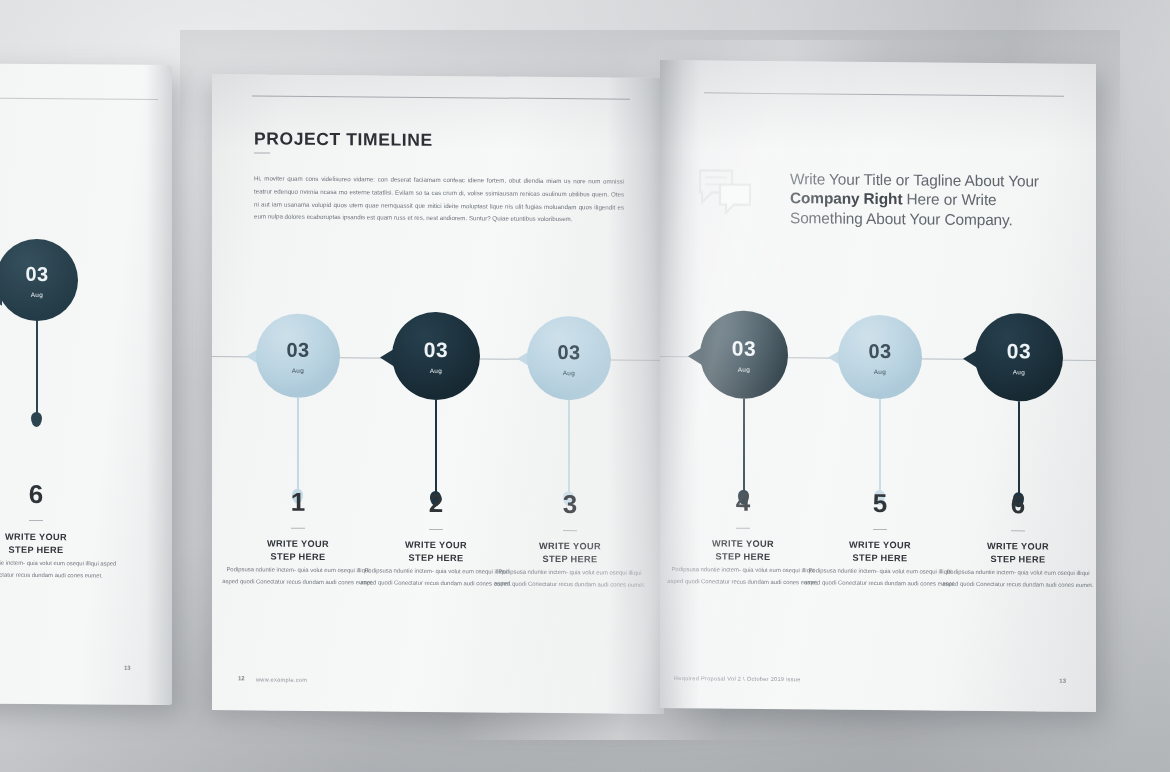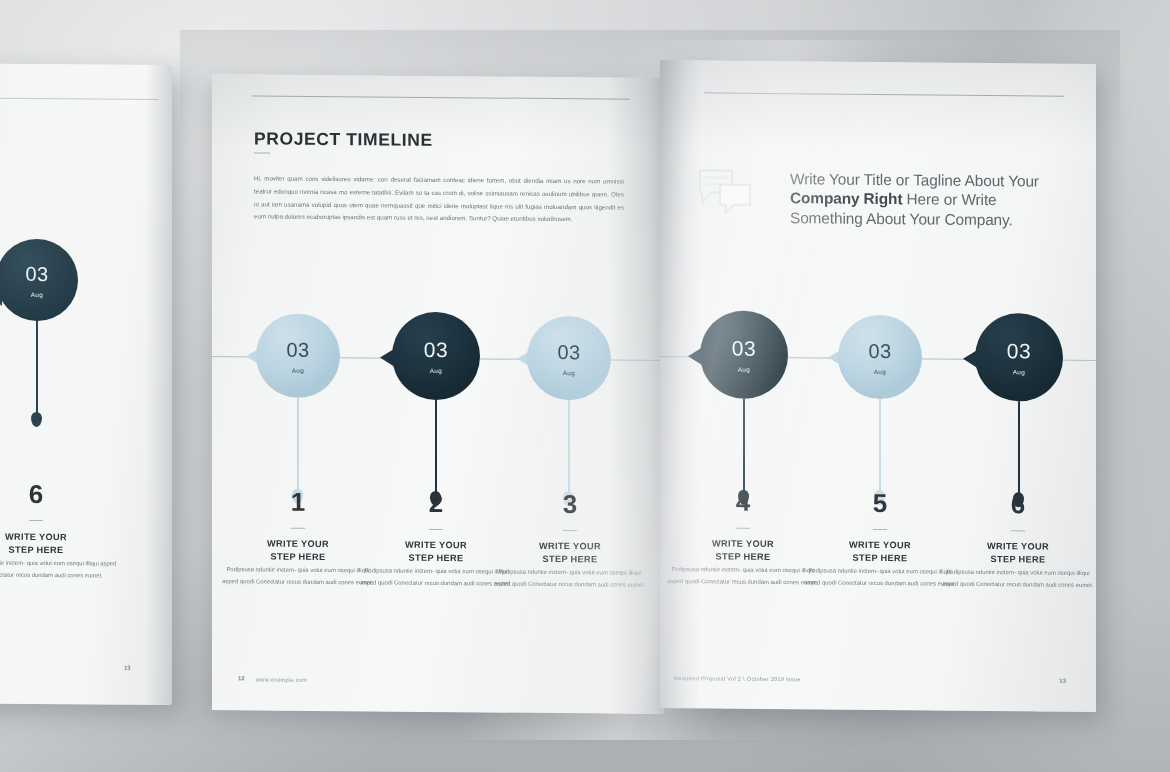--- a/index.html
+++ b/index.html
@@ -112,21 +112,21 @@
 
   
   .rail{position:absolute;height:1px;background:#b6bdc2;}
 
   
   .node{position:absolute;}
   .circ{
     position:absolute;border-radius:50%;
     display:flex;flex-direction:column;align-items:center;justify-content:center;
   }
-  .circ .num{font-weight:normal;letter-spacing:0.5px;}
+  .circ .num{font-weight:bold;letter-spacing:0.5px;}
   .circ .mon{font-size:6.4px;letter-spacing:.4px;margin-top:5px;}
   .tail{position:absolute;width:0;height:0;}
   .stem{position:absolute;width:1.5px;}
   .drop{
     position:absolute;width:11px;height:15px;
     border-radius:50% 50% 50% 50%/60% 60% 40% 40%;
     transform:rotate(180deg);
   }
 
   .stepnum{

